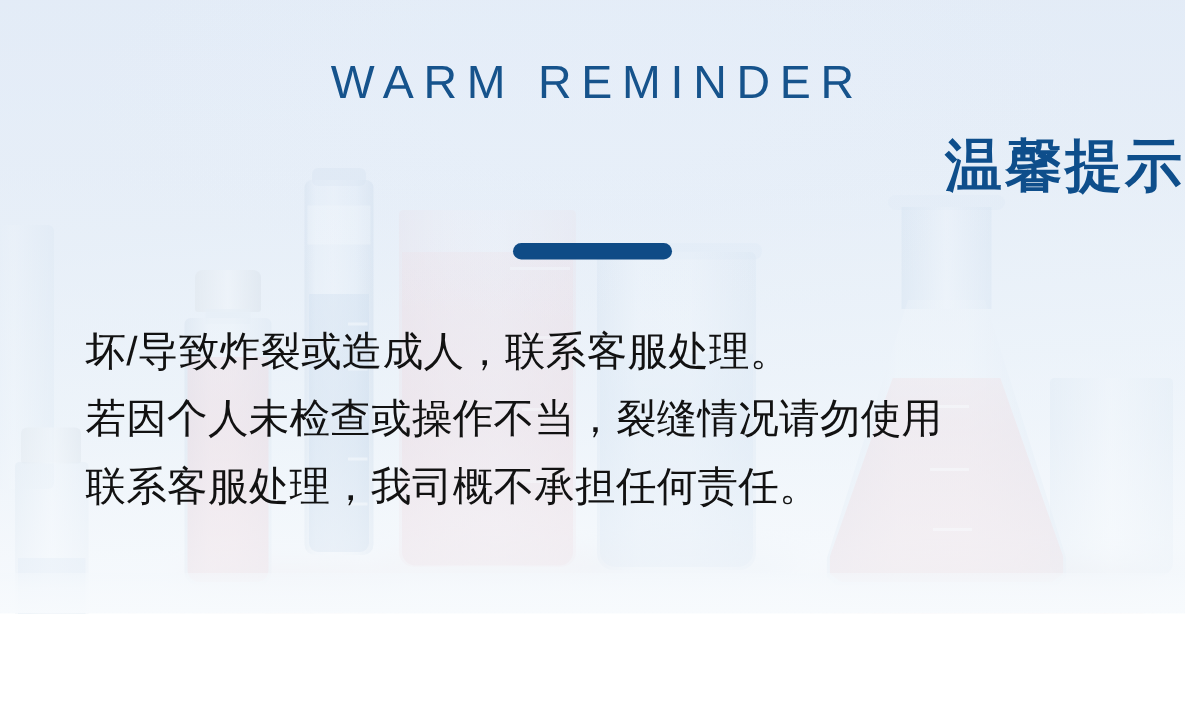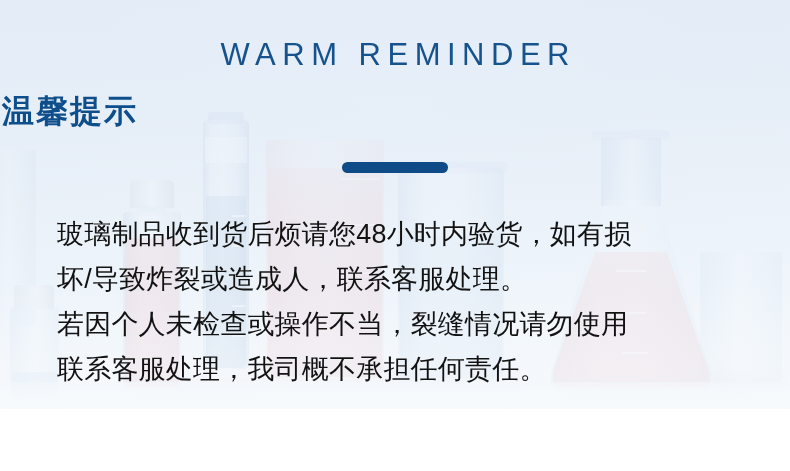--- a/index.html
+++ b/index.html
@@ -259,22 +259,22 @@
     letter-spacing: 6.5px;
     text-indent: 6.5px;
     color: #16538c;
     white-space: nowrap;
   }
 
   .title-cn {
     position: absolute;
     top: 82px;
     left: 0; right: 0;
-    text-align: left;
-    font-size: 32px;
+    text-align: right;
+    font-size: 38px;
     line-height: 58px;
     font-weight: 700;
     letter-spacing: 2px;
     text-indent: 2px;
     color: #0e4e8b;
     white-space: nowrap;
   }
 
   .divider {
     position: absolute;
@@ -365,20 +365,19 @@
 
   <div class="content">
 
     <div class="title-en">WARM REMINDER</div>
 
     <div class="title-cn">温馨提示</div>
 
     <div class="divider"></div>
 
     <div class="body-text">
-      <div class="body-line">玻璃制品收到货后烦请您48小时内验货，如有损</div>
       <div class="body-line">坏/导致炸裂或造成人，联系客服处理。</div>
       <div class="body-line">若因个人未检查或操作不当，裂缝情况请勿使用</div>
       <div class="body-line">联系客服处理，我司概不承担任何责任。</div>
     </div>
 
   </div>
 </div>
 
 </body></html>

